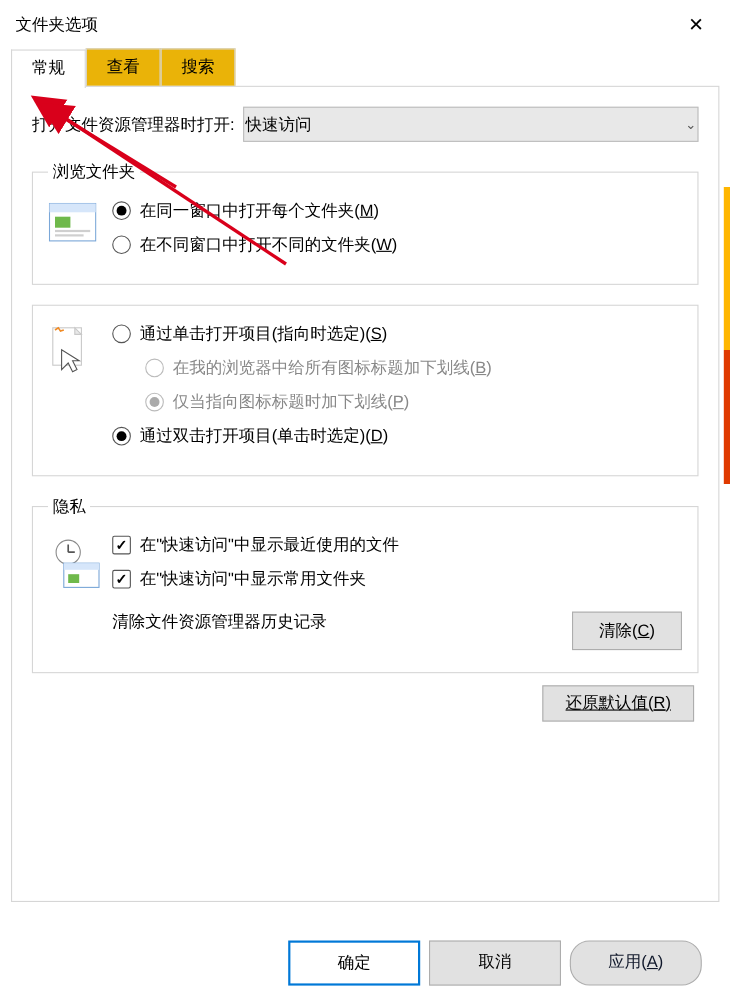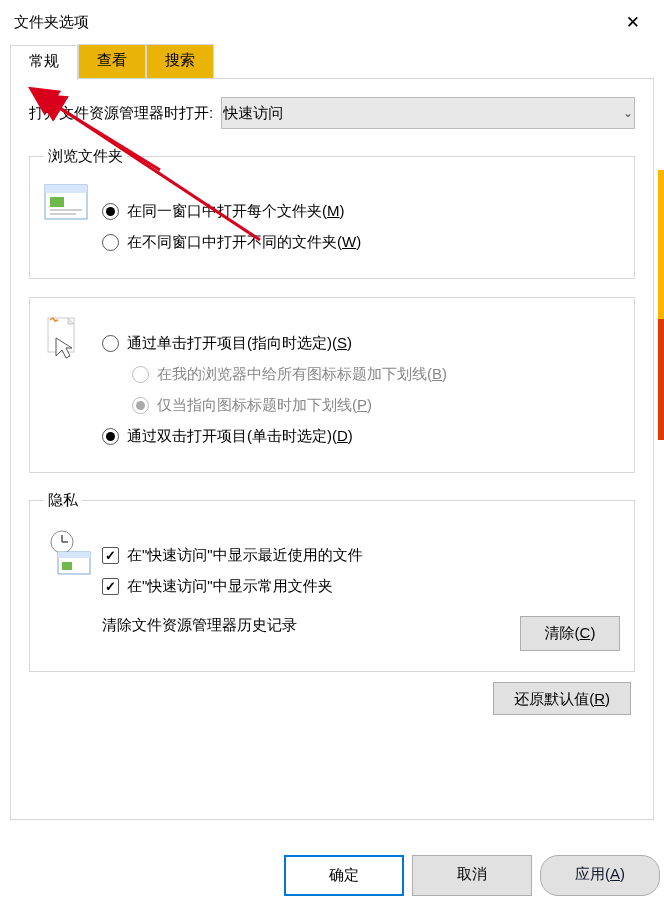--- a/index.html
+++ b/index.html
@@ -70,21 +70,21 @@
     }
     .chev { font-size: 12px; color: #555; }
     fieldset {
       border: 1px solid #d6d6d6;
       margin: 0 0 18px 0;
       padding: 10px 14px 20px 14px;
     }
     legend { font-size: 15px; padding: 0 4px; }
     .fs-body { display: flex; gap: 14px; align-items: flex-start; }
     .icon-box { width: 44px; flex-shrink: 0; padding-top: 8px; }
-    .options { flex: 1; margin-top: 20px; }
+    .options { flex: 1; }
     .opt { display: flex; align-items: center; gap: 8px; padding: 6px 0; font-size: 15px; }
     .opt.sub { padding-left: 30px; color: #888; }
     .radio, .check {
       width: 17px; height: 17px; border-radius: 50%;
       border: 1.5px solid #555; display: inline-flex;
       align-items: center; justify-content: center;
       flex-shrink: 0; background: #fff;
     }
     .check { border-radius: 2px; }
     .radio.sel::after {
@@ -101,24 +101,24 @@
       border: 1px solid #adadad;
       background: #e1e1e1;
       padding: 7px 20px;
       font-size: 15px;
       cursor: default;
       min-width: 100px;
       text-align: center;
     }
     .btn.primary { border: 2px solid #0078d7; background:#fff; }
     .btn.disabled { color:#0f172a;border-radius:18px; }
-    .restore-row { text-align:right; margin-top: 4px; padding-right: 4px; }
+    .restore-row { text-align:right; margin-top: 4px; padding-right: 4px; text-decoration: underline; }
     .footer {
       position: absolute;
-      bottom: 10px; right: 4px;
+      bottom: 10px; right: 26px;
       display: flex; gap: 8px;
     }
     .footer .btn { min-width: 120px; padding: 9px 0; }
     
     .overlay { position:absolute; left:0; top:0; pointer-events:none; }
     .sidebar-accent {
       position:absolute; right:0; top:170px; width:6px; height:270px;
       background: linear-gradient(#ffb600, #ffb600 55%, #e03a00 55%, #e03a00);
     }
   </style>

